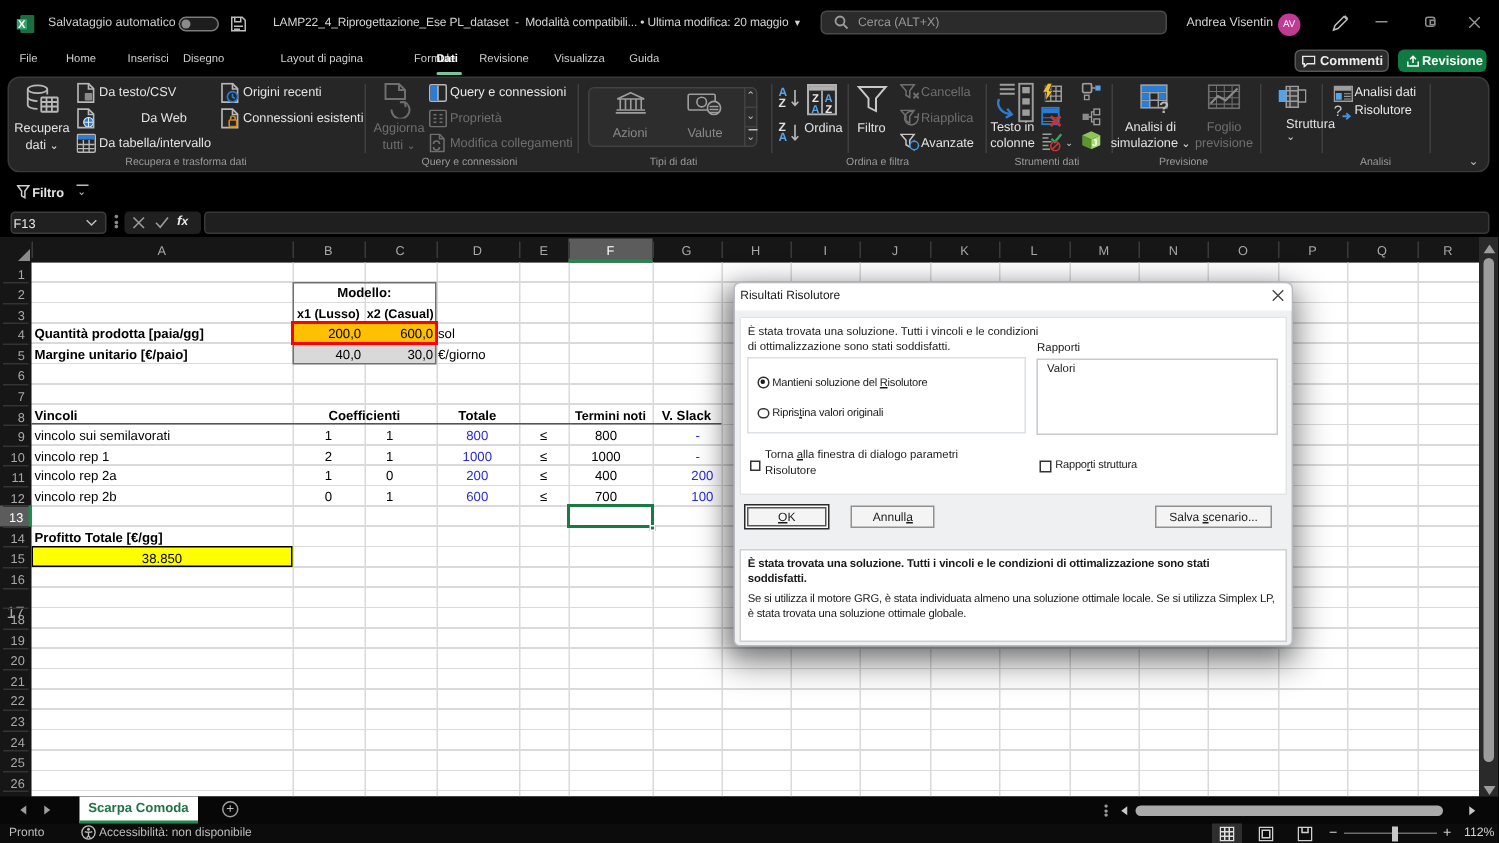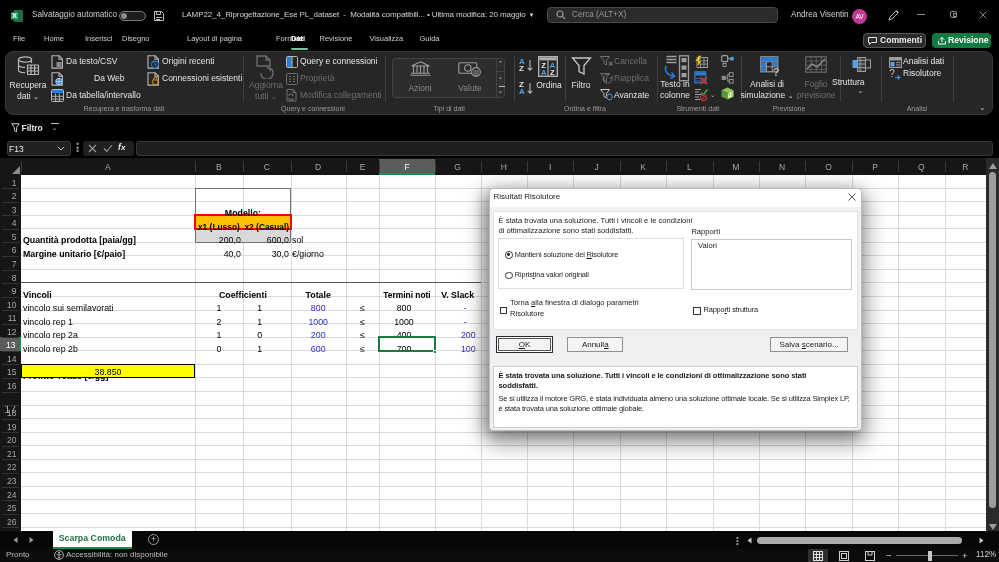--- a/index.html
+++ b/index.html
@@ -284,21 +284,21 @@
     <path d="M2 13 L7 8 L12 11 L20 3" stroke="#8a8a8a" stroke-width="1.4"></path>
   </svg>
 <div class="a" style="left:787px;top:79px;width:58px;text-align:center;font-size:8.5px;color:#6f6f6f;line-height:11px;">Foglio<br>previsione</div>
 
 <svg class="a" style="left:852px;top:57px;" width="19" height="15" viewBox="0 0 19 15" fill="none" stroke="#9d9d9d">
     <rect x="5.5" y="0.5" width="8" height="14" fill="#3c3c3c" stroke="#9d9d9d"></rect>
     <path d="M8 0.5 v14 M5.5 3.5 h8 M5.5 7 h8 M5.5 10.5 h8"></path>
     <rect x="0.5" y="3" width="5" height="8" fill="#55a3e8" stroke="none"></rect>
     <rect x="13.5" y="3" width="5" height="8" fill="#262626" stroke="#9d9d9d"></rect>
   </svg>
-<div class="a" style="left:832px;top:77px;width:58px;text-align:left;font-size:8.5px;color:#e4e4e4;">Struttura</div>
+<div class="a" style="left:832px;top:77px;width:58px;text-align:right;font-size:8.5px;color:#e4e4e4;">Struttura</div>
 <div class="a" style="left:857.5px;top:87px;font-size:7px;color:#cfcfcf;">⌄</div>
 
 <svg class="a" style="left:889px;top:57px;" width="13" height="11" viewBox="0 0 13 11">
     <rect x="0.5" y="0.5" width="12" height="10" fill="none" stroke="#9d9d9d"></rect>
     <rect x="1" y="1" width="11" height="2.5" fill="#9d9d9d"></rect>
     <rect x="1.5" y="5" width="4" height="4.5" fill="#55a3e8"></rect>
     <path d="M7 5.5 h4.5 M7 7.3 h4.5 M7 9 h4.5" stroke="#9d9d9d" stroke-width="0.8"></path>
   </svg>
 <div class="a" style="left:903px;top:56px;font-size:8.5px;color:#e8e8e8;">Analisi dati</div>
 <svg class="a" style="left:889px;top:68px;" width="13" height="12" viewBox="0 0 13 12">
@@ -436,21 +436,21 @@
 <div class="a" style="left:0;top:472.9px;width:16.5px;height:13.56px;color:#a8a8a8;font-size:8.5px;text-align:right;line-height:16px;">23</div>
 <div class="a" style="left:2px;top:472.9px;width:16.5px;height:1px;background:#333;"></div>
 <div class="a" style="left:0;top:486.5px;width:16.5px;height:13.56px;color:#a8a8a8;font-size:8.5px;text-align:right;line-height:16px;">24</div>
 <div class="a" style="left:2px;top:486.5px;width:16.5px;height:1px;background:#333;"></div>
 <div class="a" style="left:0;top:500.0px;width:16.5px;height:13.56px;color:#a8a8a8;font-size:8.5px;text-align:right;line-height:16px;">25</div>
 <div class="a" style="left:2px;top:500.0px;width:16.5px;height:1px;background:#333;"></div>
 <div class="a" style="left:0;top:513.6px;width:16.5px;height:13.56px;color:#a8a8a8;font-size:8.5px;text-align:right;line-height:16px;">26</div>
 <div class="a" style="left:2px;top:513.6px;width:16.5px;height:1px;background:#333;"></div>
 <div class="a" style="left:0;top:527.2px;width:16.5px;height:13.56px;color:#a8a8a8;font-size:8.5px;text-align:right;line-height:16px;">27</div>
 <div class="a" style="left:2px;top:527.2px;width:16.5px;height:1px;background:#333;"></div>
-<style>.cell{position:absolute;font-size:8.8px;color:#000;line-height:13.56px;padding-top:19px;white-space:nowrap;height:17px;} .b{font-weight:bold;} .bl{color:#2b2bd8;}</style>
+<style>.cell{position:absolute;font-size:8.8px;color:#000;line-height:13.56px;padding-top:1px;white-space:nowrap;height:17px;} .b{font-weight:bold;} .bl{color:#2b2bd8;}</style>
 <div class="a" style="left:195px;top:215.3px;width:95.8px;height:13.56px;background:#ffc000;"></div>
 <div class="a" style="left:195px;top:228.8px;width:95.8px;height:13.56px;background:#d9d9d9;"></div>
 <div class="a" style="left:194.5px;top:187.7px;width:96.8px;height:55.2px;border:1px solid #707070;"></div>
 <div class="a" style="left:194px;top:214.3px;width:97.8px;height:15.6px;border:2px solid #f00;"></div>
 <div class="cell b" style="left:195px;top:188.2px;width:95.8px;text-align:center;">Modello:</div>
 <div class="cell b" style="left:195px;top:201.7px;width:47.8px;text-align:center;font-size:8.4px;">x1 (Lusso)</div>
 <div class="cell b" style="left:242.8px;top:201.7px;width:48px;text-align:center;font-size:8.4px;">x2 (Casual)</div>
 <div class="cell" style="left:195px;top:215.3px;width:45.8px;text-align:right;">200,0</div>
 <div class="cell" style="left:242.8px;top:215.3px;width:46px;text-align:right;">600,0</div>
 <div class="cell" style="left:292px;top:215.3px;">sol</div>

